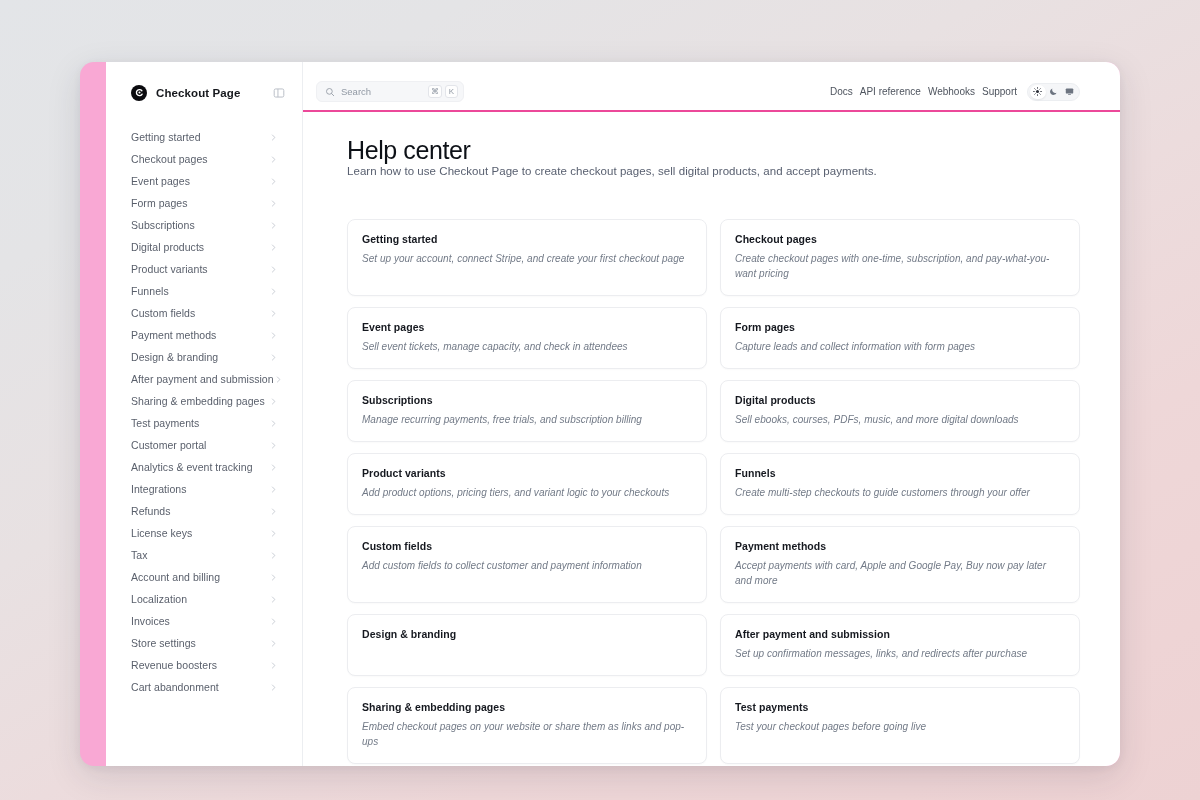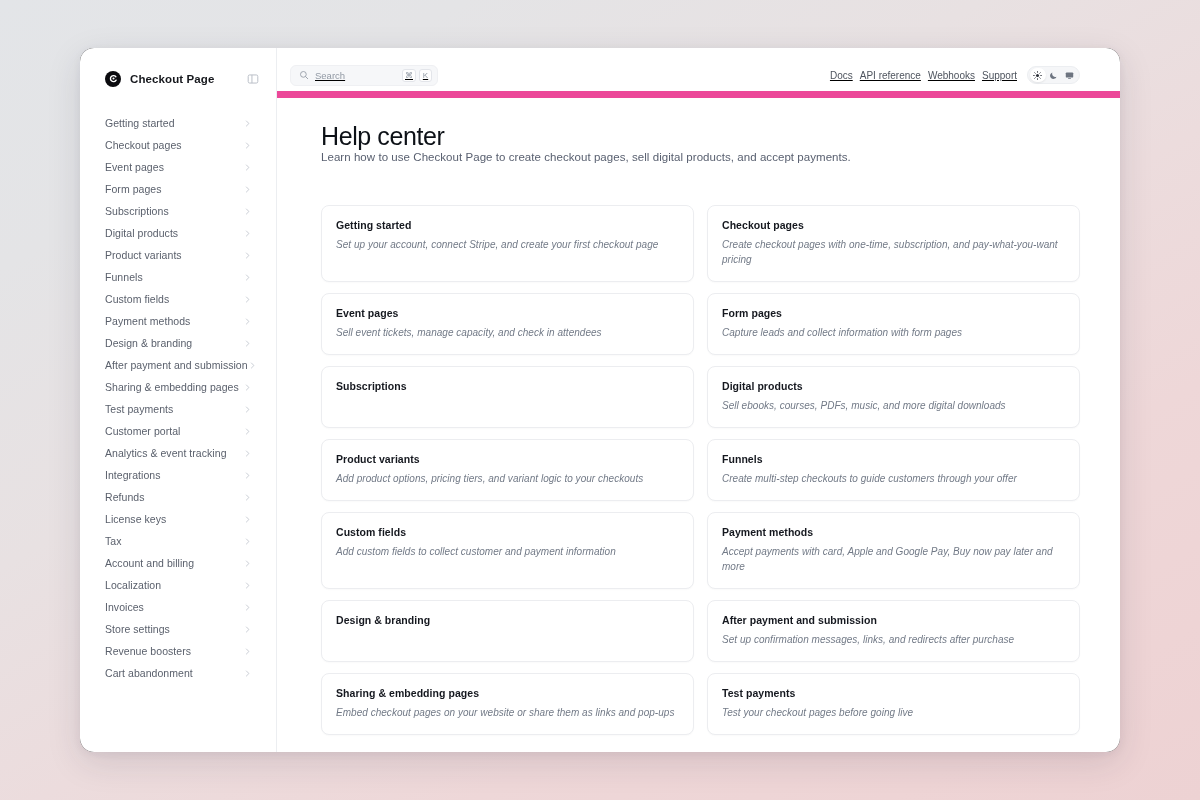--- a/index.html
+++ b/index.html
@@ -20,28 +20,29 @@
         #ecdcdd 55%,
         #eed7d8 72%,
         #eed4d5 88%,
         #edd2d3 100%);
     -webkit-font-smoothing: antialiased;
   }
 
   #app-window {
     position: absolute;
     left: 80px;
-    top: 48px;
+    top: 62px;
     width: 1040px;
     height: 704px;
-    background: #000000;
+    background: #f9a8d4;
     border-radius: 14px;
     box-shadow: 0 10px 34px rgba(40,40,60,0.13), 0 2px 8px rgba(40,40,60,0.06);
     overflow: hidden;
     display: flex;
+    padding-left: 26px;
   }
 
   
   #sidebar {
     width: 197px;
     flex: 0 0 197px;
     height: 100%;
     background: #ffffff;
     border-right: 1px solid #eceef1;
     display: flex;
@@ -131,22 +132,21 @@
   }
 
   #topbar {
     height: 39px;
     flex: 0 0 39px;
     margin-top: 11px;
     display: flex;
     align-items: center;
     padding: 0 40px 0 13px;
     gap: 12px;
-    border-bottom: 7px solid #ec4899;
-    text-decoration: underline;
+    border-bottom: 2px solid #ec4899;
   }
 
   #search-box {
     width: 148px;
     height: 21px;
     background: #f6f7f9;
     border: 1px solid #eff0f3;
     border-radius: 6px;
     display: flex;
     align-items: center;
@@ -591,20 +591,21 @@
           <a class="card">
             <div class="card-title">Event pages</div>
             <div class="card-desc">Sell event tickets, manage capacity, and check in attendees</div>
           </a>
           <a class="card">
             <div class="card-title">Form pages</div>
             <div class="card-desc">Capture leads and collect information with form pages</div>
           </a>
           <a class="card">
             <div class="card-title">Subscriptions</div>
+            <div class="card-desc">Manage recurring payments, free trials, and subscription billing</div>
           </a>
           <a class="card">
             <div class="card-title">Digital products</div>
             <div class="card-desc">Sell ebooks, courses, PDFs, music, and more digital downloads</div>
           </a>
           <a class="card">
             <div class="card-title">Product variants</div>
             <div class="card-desc">Add product options, pricing tiers, and variant logic to your checkouts</div>
           </a>
           <a class="card">

